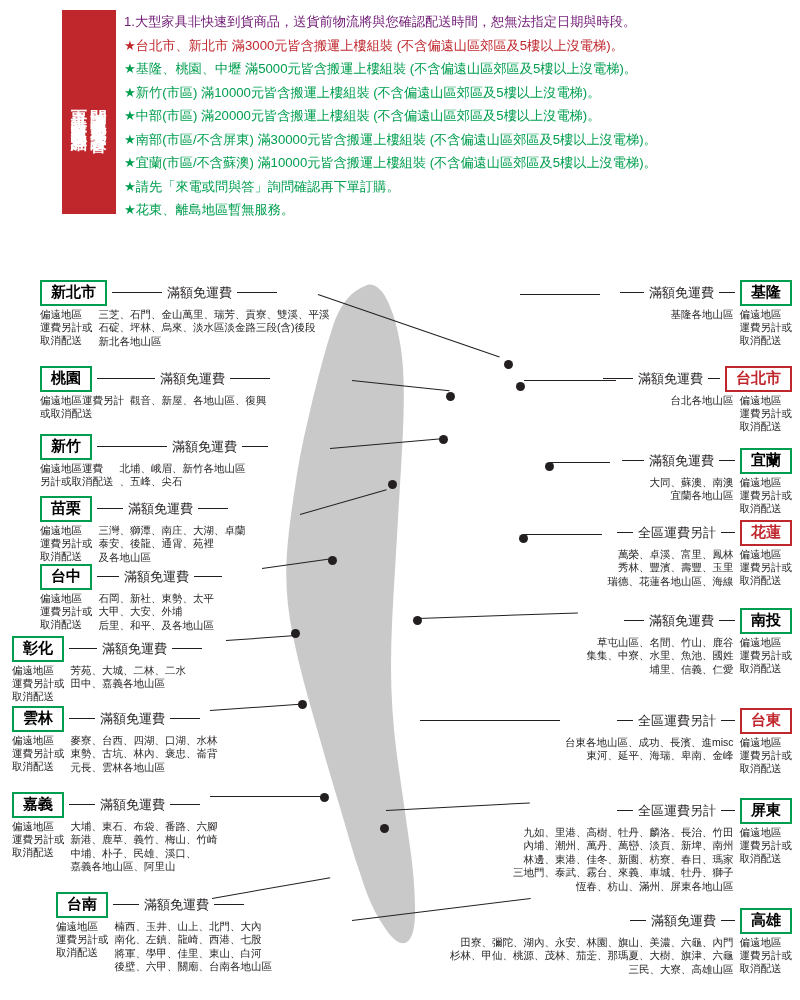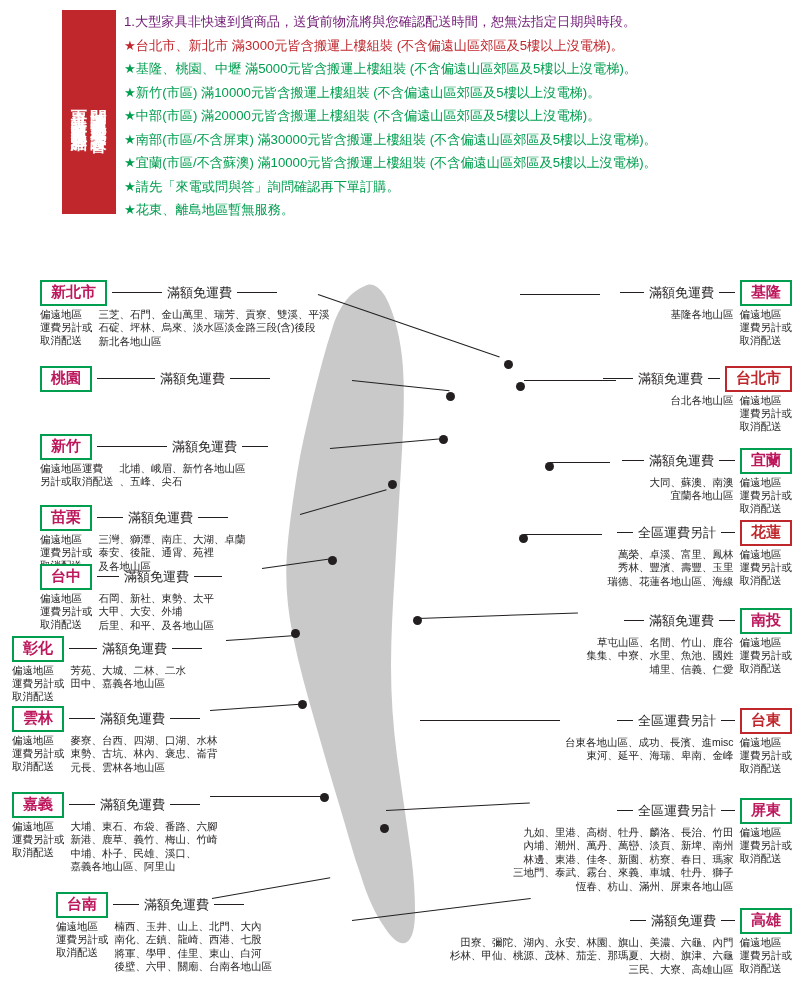--- a/index.html
+++ b/index.html
@@ -51,21 +51,21 @@
     display:inline-block;
     border:2px solid #c0272d;
     color:#c0272d;
     font-weight:bold;
     font-size:15px;
     padding:1px 9px 2px 9px;
     background:#fff;
     line-height:1.25;
     white-space:nowrap;
   }
-  .reg-name.green{border-color:#009e4f;color:#be185d;}
+  .reg-name.green{border-color:#009e4f;color:#000000;}
   .reg-free{
     font-size:13px;color:#231f20;white-space:nowrap;font-weight:normal;
   }
   .reg-note{
     font-size:10.5px;color:#231f20;line-height:13px;white-space:nowrap;
   }
   .reg-towns{
     font-size:10.5px;color:#231f20;line-height:13.5px;white-space:nowrap;
   }
   .leader{position:absolute;background:#231f20;}
@@ -154,40 +154,47 @@
     </div>
   </div>
 
   <div class="region L" style="left:40px;top:98px;width:300px;">
     <div class="row1">
       <div class="reg-name green">桃園</div>
       <div class="line" style="width:58px;"></div>
       <div class="reg-free">滿額免運費</div>
       <div class="line" style="width:40px;"></div>
     </div>
+    <div class="body-flex">
+      <div class="note reg-note" style="white-space:pre-line;">偏遠地區運費另計
+或取消配送</div>
+      <div>
+        <div class="reg-towns">觀音、新屋、各地山區、復興</div>
+      </div>
+    </div>
   </div>
 
   <div class="region L" style="left:40px;top:166px;width:300px;">
     <div class="row1">
       <div class="reg-name green">新竹</div>
       <div class="line" style="width:70px;"></div>
       <div class="reg-free">滿額免運費</div>
       <div class="line" style="width:26px;"></div>
     </div>
     <div class="body-flex">
       <div class="note reg-note" style="white-space:pre-line;">偏遠地區運費
 另計或取消配送</div>
       <div>
         <div class="reg-towns">北埔、峨眉、新竹各地山區</div>
         <div class="reg-towns">、五峰、尖石</div>
       </div>
     </div>
   </div>
 
-  <div class="region L" style="left:40px;top:228px;width:300px;margin-top:9px;">
+  <div class="region L" style="left:40px;top:228px;width:300px;">
     <div class="row1">
       <div class="reg-name green">苗栗</div>
       <div class="line" style="width:26px;"></div>
       <div class="reg-free">滿額免運費</div>
       <div class="line" style="width:30px;"></div>
     </div>
     <div class="body-flex">
       <div class="note reg-note" style="white-space:pre-line;">偏遠地區
 運費另計或
 取消配送</div>

